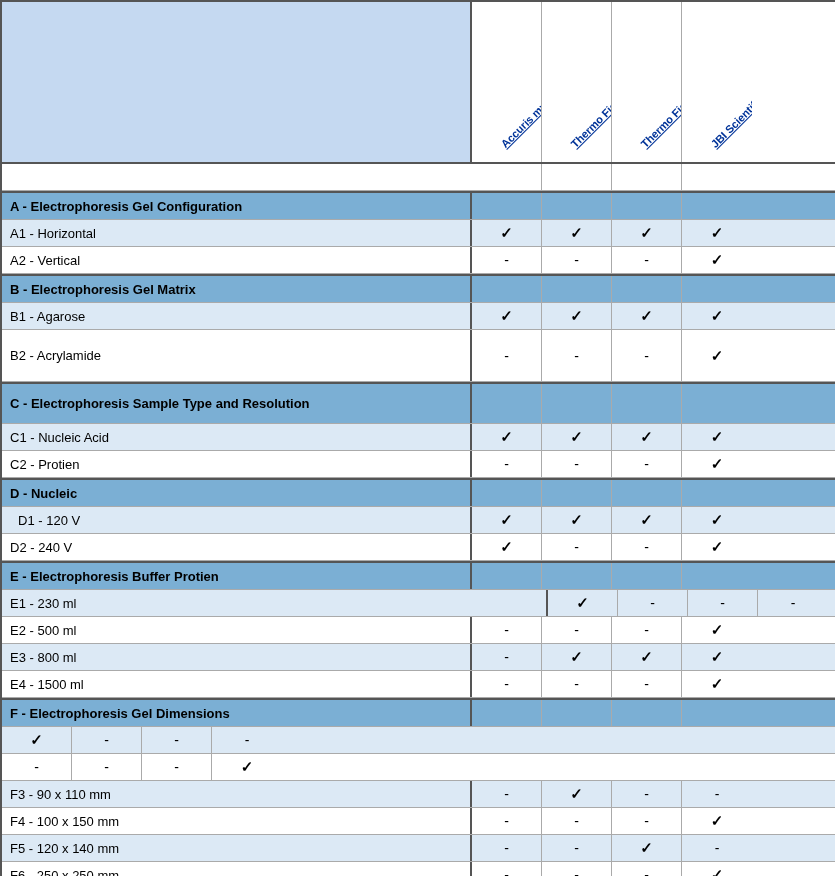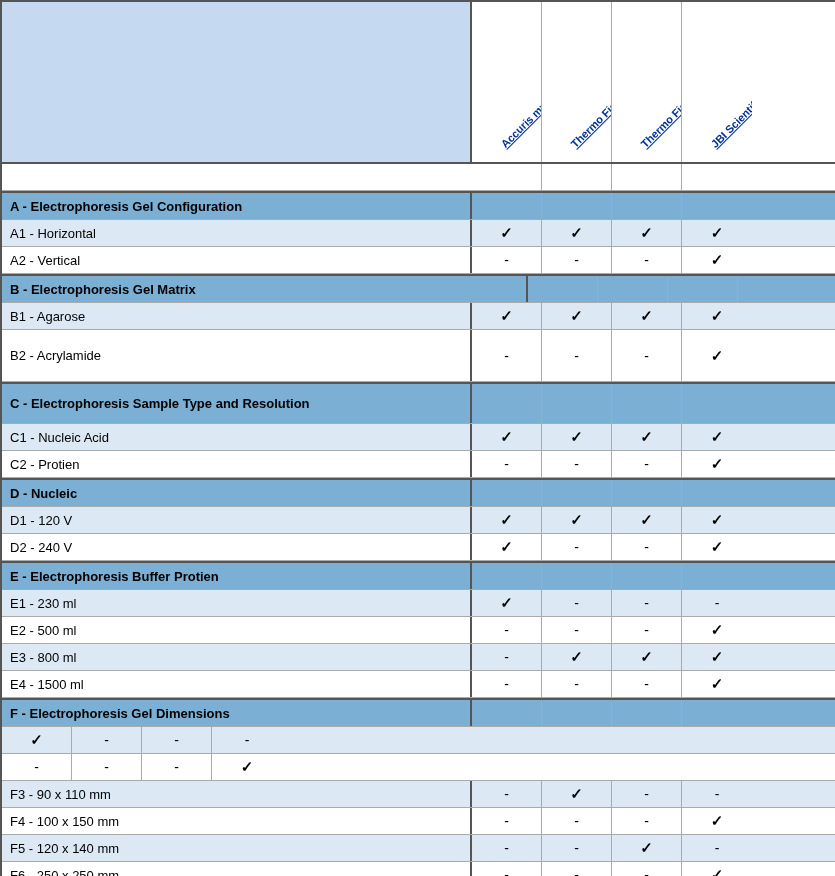--- a/index.html
+++ b/index.html
@@ -196,21 +196,21 @@
           </div>
           <div class="cell" style="border-right: 1px solid rgb(170, 170, 170);">
             <span class="dash">-</span>
           </div>
           <div class="cell" style="border-right: none;">
             <span class="checkmark">✓</span>
           </div>
         </div>
       </div>
       <div class="row" style="background: rgb(123, 175, 212); border-top: 2px solid rgb(85, 85, 85); font-weight: bold; border-bottom: 1px solid rgb(170, 170, 170);">
-        <div class="row-feature" style="width: 526px; flex-shrink: 0; padding: 4px 8px; font-size: 13px; font-weight: bold; border-right: 2px solid rgb(85, 85, 85); cursor: default;">B - Electrophoresis Gel Matrix</div>
+        <div class="row-feature" style="width: 470px; flex-shrink: 0; padding: 4px 8px; font-size: 13px; font-weight: bold; border-right: 2px solid rgb(85, 85, 85); cursor: default;">B - Electrophoresis Gel Matrix</div>
         <div style="display: flex; flex: 1 1 0%;">
           <div class="cell" style="border-right: 1px solid rgb(170, 170, 170);"></div>
           <div class="cell" style="border-right: 1px solid rgb(170, 170, 170);"></div>
           <div class="cell" style="border-right: 1px solid rgb(170, 170, 170);"></div>
           <div class="cell" style="border-right: none;"></div>
         </div>
       </div>
       <div class="row" style="background: rgb(220, 233, 245); border-bottom: 1px solid rgb(170, 170, 170);">
         <div class="row-feature" style="width: 470px; flex-shrink: 0; padding: 4px 8px; font-size: 13px; font-weight: normal; border-right: 2px solid rgb(85, 85, 85); cursor: pointer;">B1 - Agarose</div>
         <div style="display: flex; flex: 1 1 0%;">
@@ -291,21 +291,21 @@
       <div class="row" style="background: rgb(123, 175, 212); border-top: 2px solid rgb(85, 85, 85); font-weight: bold; border-bottom: 1px solid rgb(170, 170, 170);">
         <div class="row-feature" style="width: 470px; flex-shrink: 0; padding: 4px 8px; font-size: 13px; font-weight: bold; border-right: 2px solid rgb(85, 85, 85); cursor: default;">D - Nucleic</div>
         <div style="display: flex; flex: 1 1 0%;">
           <div class="cell" style="border-right: 1px solid rgb(170, 170, 170);"></div>
           <div class="cell" style="border-right: 1px solid rgb(170, 170, 170);"></div>
           <div class="cell" style="border-right: 1px solid rgb(170, 170, 170);"></div>
           <div class="cell" style="border-right: none;"></div>
         </div>
       </div>
       <div class="row" style="background: rgb(220, 233, 245); border-bottom: 1px solid rgb(170, 170, 170);">
-        <div class="row-feature" style="width: 470px; flex-shrink: 0; padding: 4px 8px; font-size: 13px; font-weight: normal; border-right: 2px solid rgb(85, 85, 85); cursor: pointer;">D1 - 120 V</div>
+        <div class="row-feature" style="width: 470px; flex-shrink: 0; padding: 4px 16px; font-size: 13px; font-weight: normal; border-right: 2px solid rgb(85, 85, 85); cursor: pointer;">D1 - 120 V</div>
         <div style="display: flex; flex: 1 1 0%;">
           <div class="cell" style="border-right: 1px solid rgb(170, 170, 170);">
             <span class="checkmark">✓</span>
           </div>
           <div class="cell" style="border-right: 1px solid rgb(170, 170, 170);">
             <span class="checkmark">✓</span>
           </div>
           <div class="cell" style="border-right: 1px solid rgb(170, 170, 170);">
             <span class="checkmark">✓</span>
           </div>
@@ -334,21 +334,21 @@
       <div class="row" style="background: rgb(123, 175, 212); border-top: 2px solid rgb(85, 85, 85); font-weight: bold; border-bottom: 1px solid rgb(170, 170, 170);">
         <div class="row-feature" style="width: 470px; flex-shrink: 0; padding: 4px 8px; font-size: 13px; font-weight: bold; border-right: 2px solid rgb(85, 85, 85); cursor: default;">E - Electrophoresis Buffer Protien</div>
         <div style="display: flex; flex: 1 1 0%;">
           <div class="cell" style="border-right: 1px solid rgb(170, 170, 170);"></div>
           <div class="cell" style="border-right: 1px solid rgb(170, 170, 170);"></div>
           <div class="cell" style="border-right: 1px solid rgb(170, 170, 170);"></div>
           <div class="cell" style="border-right: none;"></div>
         </div>
       </div>
       <div class="row" style="background: rgb(220, 233, 245); border-bottom: 1px solid rgb(170, 170, 170);">
-        <div class="row-feature" style="width: 470px; flex-shrink: 0; padding: 4px 8px; font-size: 13px; font-weight: normal; border-right: 2px solid rgb(85, 85, 85); cursor: pointer;">E1 - 230 ml</div>
+        <div class="row-feature" style="width: 546px; flex-shrink: 0; padding: 4px 8px; font-size: 13px; font-weight: normal; border-right: 2px solid rgb(85, 85, 85); cursor: pointer;">E1 - 230 ml</div>
         <div style="display: flex; flex: 1 1 0%;">
           <div class="cell" style="border-right: 1px solid rgb(170, 170, 170);">
             <span class="checkmark">✓</span>
           </div>
           <div class="cell" style="border-right: 1px solid rgb(170, 170, 170);">
             <span class="dash">-</span>
           </div>
           <div class="cell" style="border-right: 1px solid rgb(170, 170, 170);">
             <span class="dash">-</span>
           </div>

